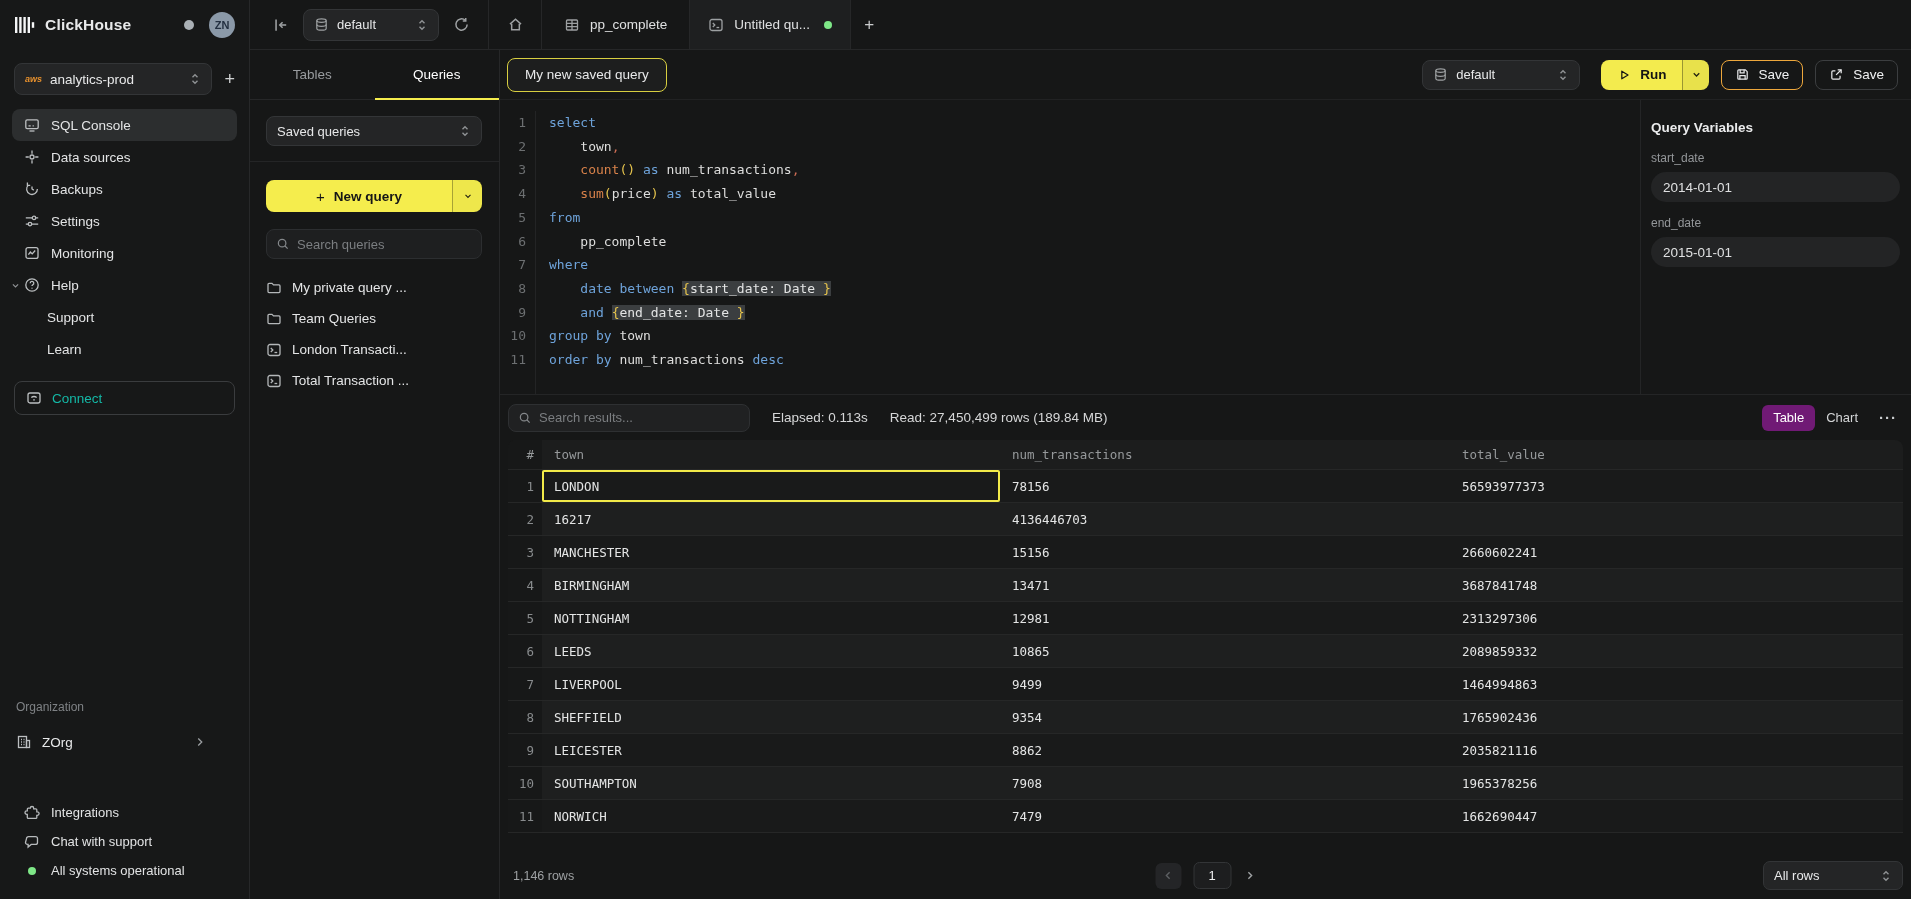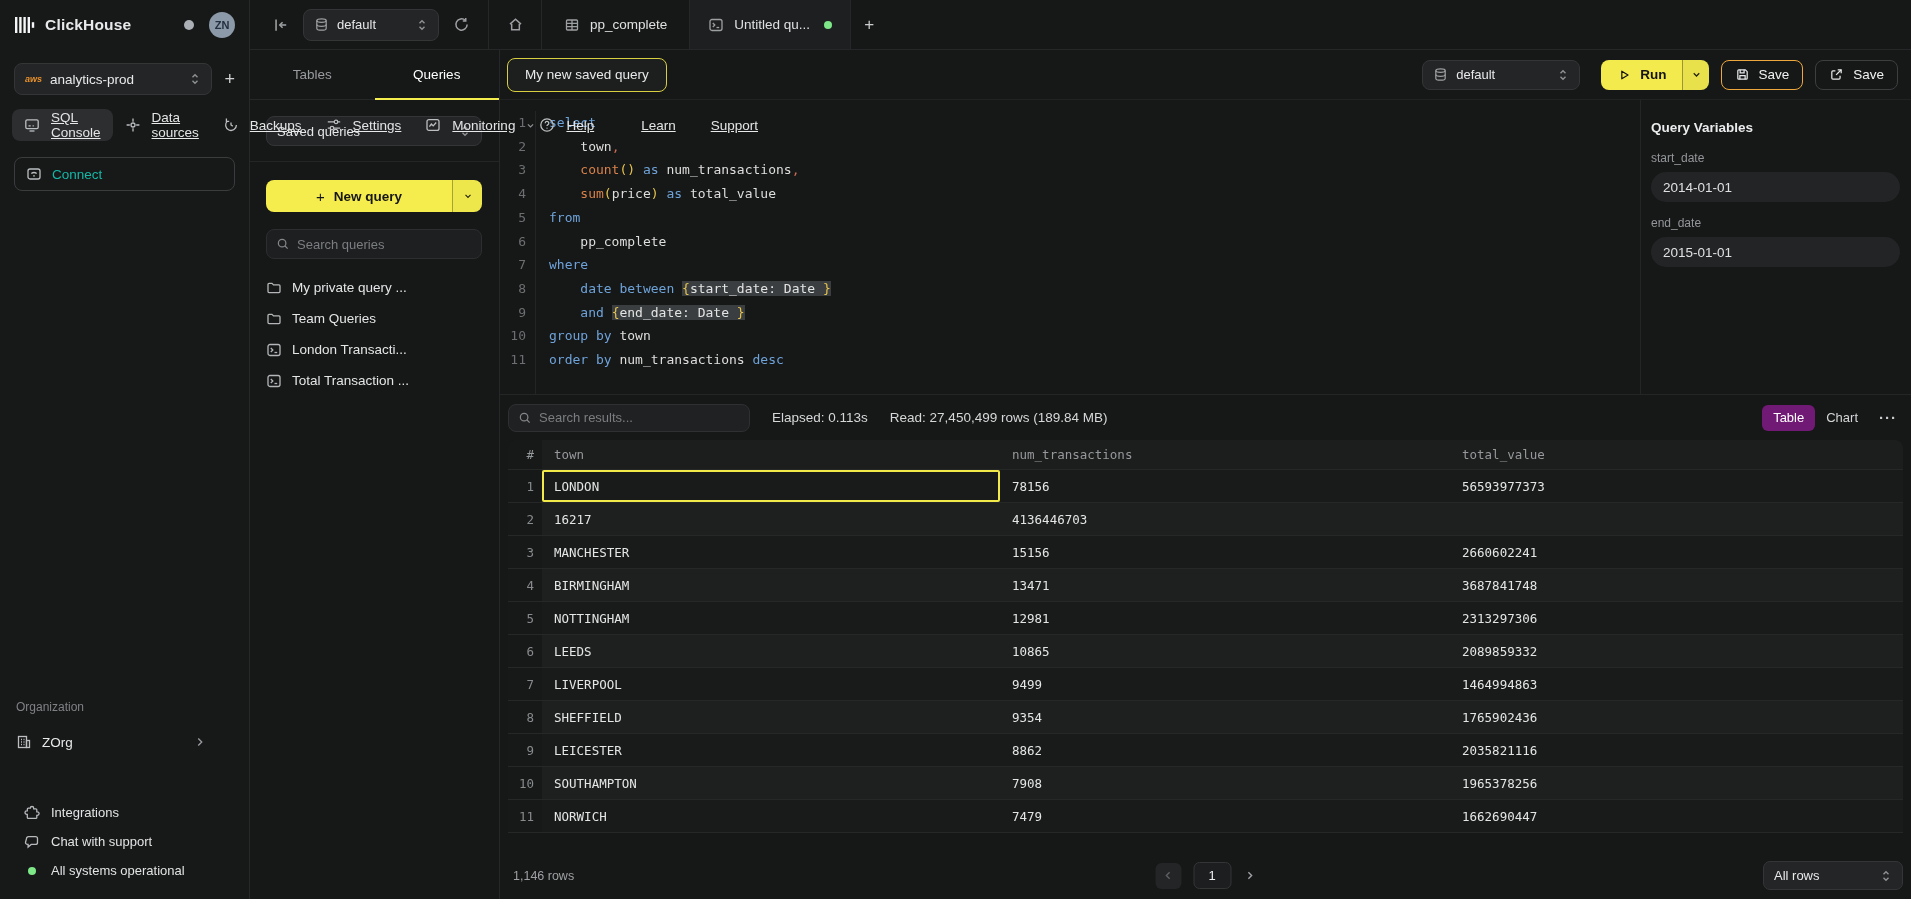--- a/index.html
+++ b/index.html
@@ -17,21 +17,21 @@
   .sb-header { height:50px; display:flex; align-items:center; padding:0 14px; }
   .brand { font-size:15.5px; font-weight:700; margin-left:9px; letter-spacing:.2px; }
   .notif-dot { width:10px; height:10px; border-radius:50%; background:#aab0b5; margin-left:auto; margin-right:15px; }
   .avatar { width:26px; height:26px; border-radius:50%; background:#8b99a8; color:#233041; font-size:11px; font-weight:700; display:flex; align-items:center; justify-content:center; }
   .service-row { display:flex; align-items:center; padding:13px 14px 10px 14px; gap:12px; }
   .sel { background:#242526; border:1px solid #333537; border-radius:8px; display:flex; align-items:center; padding:0 10px; gap:8px; cursor:pointer; }
   .service-select { flex:1; height:32px; }
   .aws-ic { color:#e8912d; font-weight:700; font-size:9px; font-style:italic; }
   .updown { margin-left:auto; color:#8f9294; }
   .plus-btn { background:none; border:none; color:#cfd1d2; font-size:18px; line-height:1; cursor:pointer; font-family:inherit; }
-  nav { padding:4px 12px 0 12px; display:flex; flex-direction:row;text-decoration:underline; }
+  nav { padding:4px 12px 0 12px; display:flex; flex-direction:column; }
   .nav-item { height:32px; display:flex; align-items:center; gap:11px; padding:0 12px; border-radius:8px; color:#e3e4e5; position:relative; cursor:pointer; }
   .nav-item.active { background:#2c2e2f; }
   .nav-item .nico { color:#bcbfc1; }
   .nav-caret { position:absolute; left:-2px; color:#8f9294; }
   .nav-sub { height:32px; display:flex; align-items:center; padding-left:35px; color:#e3e4e5; cursor:pointer; }
   .connect { margin:16px 14px 0 14px; height:34px; border:1px solid #3a3c3e; border-radius:8px; display:flex; align-items:center; gap:10px; padding:0 11px; cursor:pointer; color:#14b8a6; }
   .connect .nico { color:#bcbfc1; }
   .org { margin-top:auto; padding:0 0 6px 0; }
   .org-label { font-size:12px; color:#7f8285; padding:0 16px 12px 16px; }
   .org-row { height:32px; display:flex; align-items:center; gap:10px; padding:0 42px 0 16px; cursor:pointer; }
@@ -229,22 +229,22 @@
         </span>
         <span class="ic nico">
           <svg width="16" height="16" viewBox="0 0 16 16" fill="none" stroke="currentColor" stroke-width="1.3">
             <circle cx="8" cy="8" r="6.2"></circle>
             <path d="M6.2 6.2a1.8 1.8 0 1 1 2.5 1.7c-.5.2-.7.5-.7 1.1"></path>
             <circle cx="8" cy="11.2" r=".6" fill="currentColor" stroke="none"></circle>
           </svg>
         </span>
         <span>Help</span>
       </div>
+      <div class="nav-sub">Support</div>
       <div class="nav-sub">Learn</div>
-      <div class="nav-sub">Support</div>
     </nav>
 
   <div class="connect">
     <span class="ic nico">
       <svg width="16" height="16" viewBox="0 0 16 16" fill="none" stroke="currentColor" stroke-width="1.3">
           <rect x="2" y="3" width="12" height="10" rx="2"></rect>
           <path d="M5.3 7.6c1.7-1.4 3.7-1.4 5.4 0"></path>
           <circle cx="8" cy="9.9" r="0.8" fill="currentColor" stroke="none"></circle>
         </svg>
     </span>

